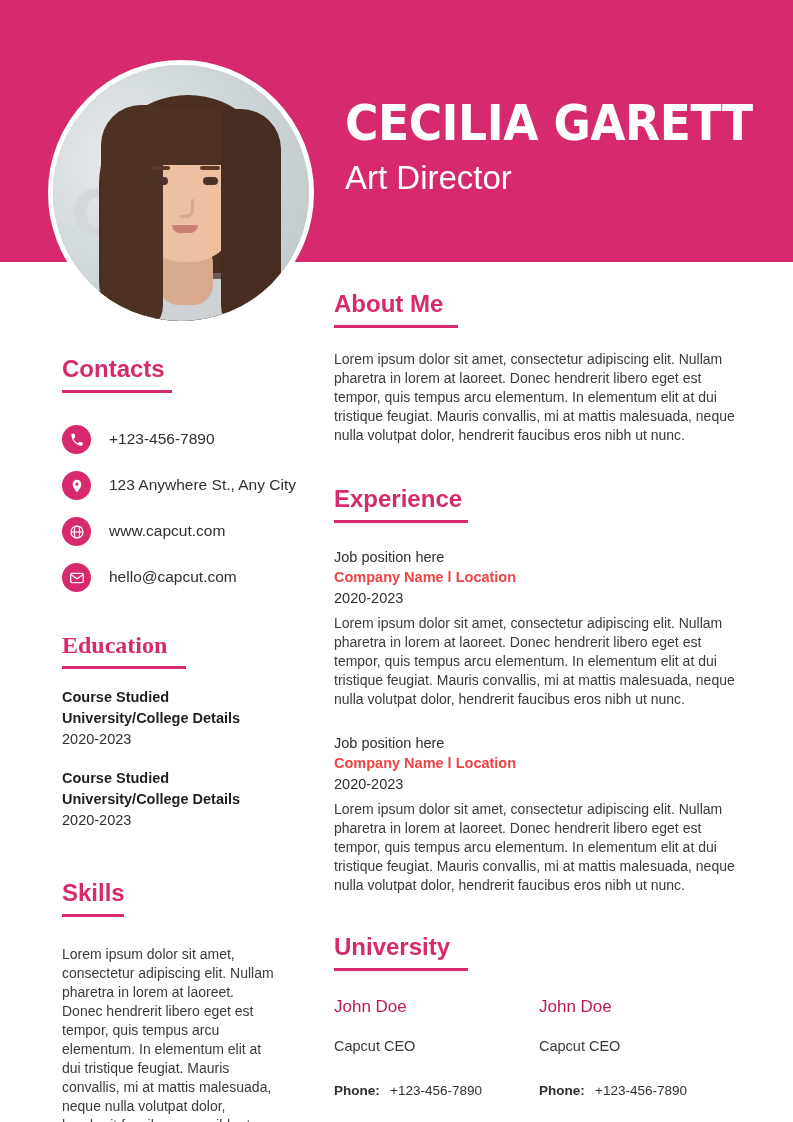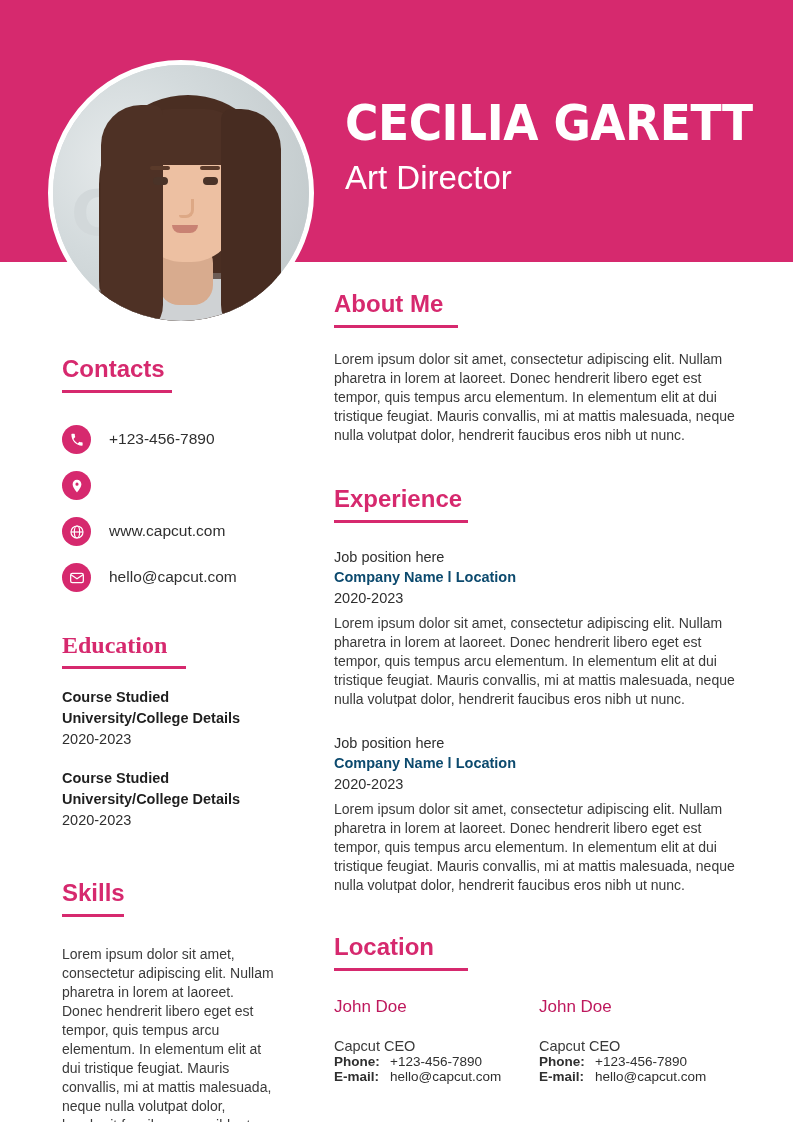--- a/index.html
+++ b/index.html
@@ -277,21 +277,21 @@
   .exp-head { margin-top: 40px; }
   .exp-item { margin-top: 24px; }
   .exp-pos {
     font-size: 14.5px;
     color: #2f2f2f;
     line-height: 20px;
   }
   .exp-company {
     font-size: 14.5px;
     font-weight: bold;
-    color: #0c4a6e;
+    color: #ef4444;
     line-height: 21px;
   }
   .exp-years {
     font-size: 14.5px;
     color: #2f2f2f;
     line-height: 21px;
   }
   .exp-desc {
     font-size: 14px;
     line-height: 19px;
@@ -310,21 +310,21 @@
     font-weight: normal;
     color: #be185d;
   }
   .ref-role {
     font-size: 14.5px;
     color: #3a3a3a;
     margin-top: 21px;
   }
   .ref-row {
     display: flex;
-    margin-top: 0;
+    margin-top: 29px;
     font-size: 13.5px;
     color: #2f2f2f;
   }
   .ref-label {
     font-weight: bold;
     width: 56px;
     flex: 0 0 56px;
   }
 </style>
 </head>
@@ -372,20 +372,21 @@
         </span>
         <span class="c-text">+123-456-7890</span>
       </div>
 
       <div class="contact-row">
         <span class="c-icon">
           <svg width="15" height="15" viewBox="0 0 24 24" fill="#ffffff">
               <path d="M12 2C8.1 2 5 5.1 5 9c0 5.2 7 13 7 13s7-7.8 7-13c0-3.9-3.1-7-7-7zm0 9.5A2.5 2.5 0 1 1 12 6.5a2.5 2.5 0 0 1 0 5z"></path>
             </svg>
         </span>
+        <span class="c-text">123 Anywhere St., Any City</span>
       </div>
 
       <div class="contact-row">
         <span class="c-icon">
           <svg width="16" height="16" viewBox="0 0 24 24" fill="none" stroke="#ffffff" stroke-width="1.8">
               <circle cx="12" cy="12" r="9"></circle>
               <ellipse cx="12" cy="12" rx="4" ry="9"></ellipse>
               <line x1="3" y1="12" x2="21" y2="12"></line>
             </svg>
         </span>
@@ -451,21 +452,21 @@
 
     <div class="exp-item">
       <div class="exp-pos">Job position here</div>
       <div class="exp-company">Company Name l Location</div>
       <div class="exp-years">2020-2023</div>
       <div class="exp-desc">Lorem ipsum dolor sit amet, consectetur adipiscing elit. Nullam pharetra in lorem at laoreet. Donec hendrerit libero eget est tempor, quis tempus arcu elementum. In elementum elit at dui tristique feugiat. Mauris convallis, mi at mattis malesuada, neque nulla volutpat dolor, hendrerit faucibus eros nibh ut nunc.</div>
     </div>
   </div>
 
   <div>
-    <div class="sec-head ref-head">Location</div>
+    <div class="sec-head ref-head">University</div>
     <div class="sec-rule wide"></div>
 
     <div class="ref-grid">
 
       <div class="ref-card">
         <div class="ref-name">John Doe</div>
         <div class="ref-role">Capcut CEO</div>
         <div class="ref-row">
           <span class="ref-label">Phone:</span>
           <span>+123-456-7890</span>

